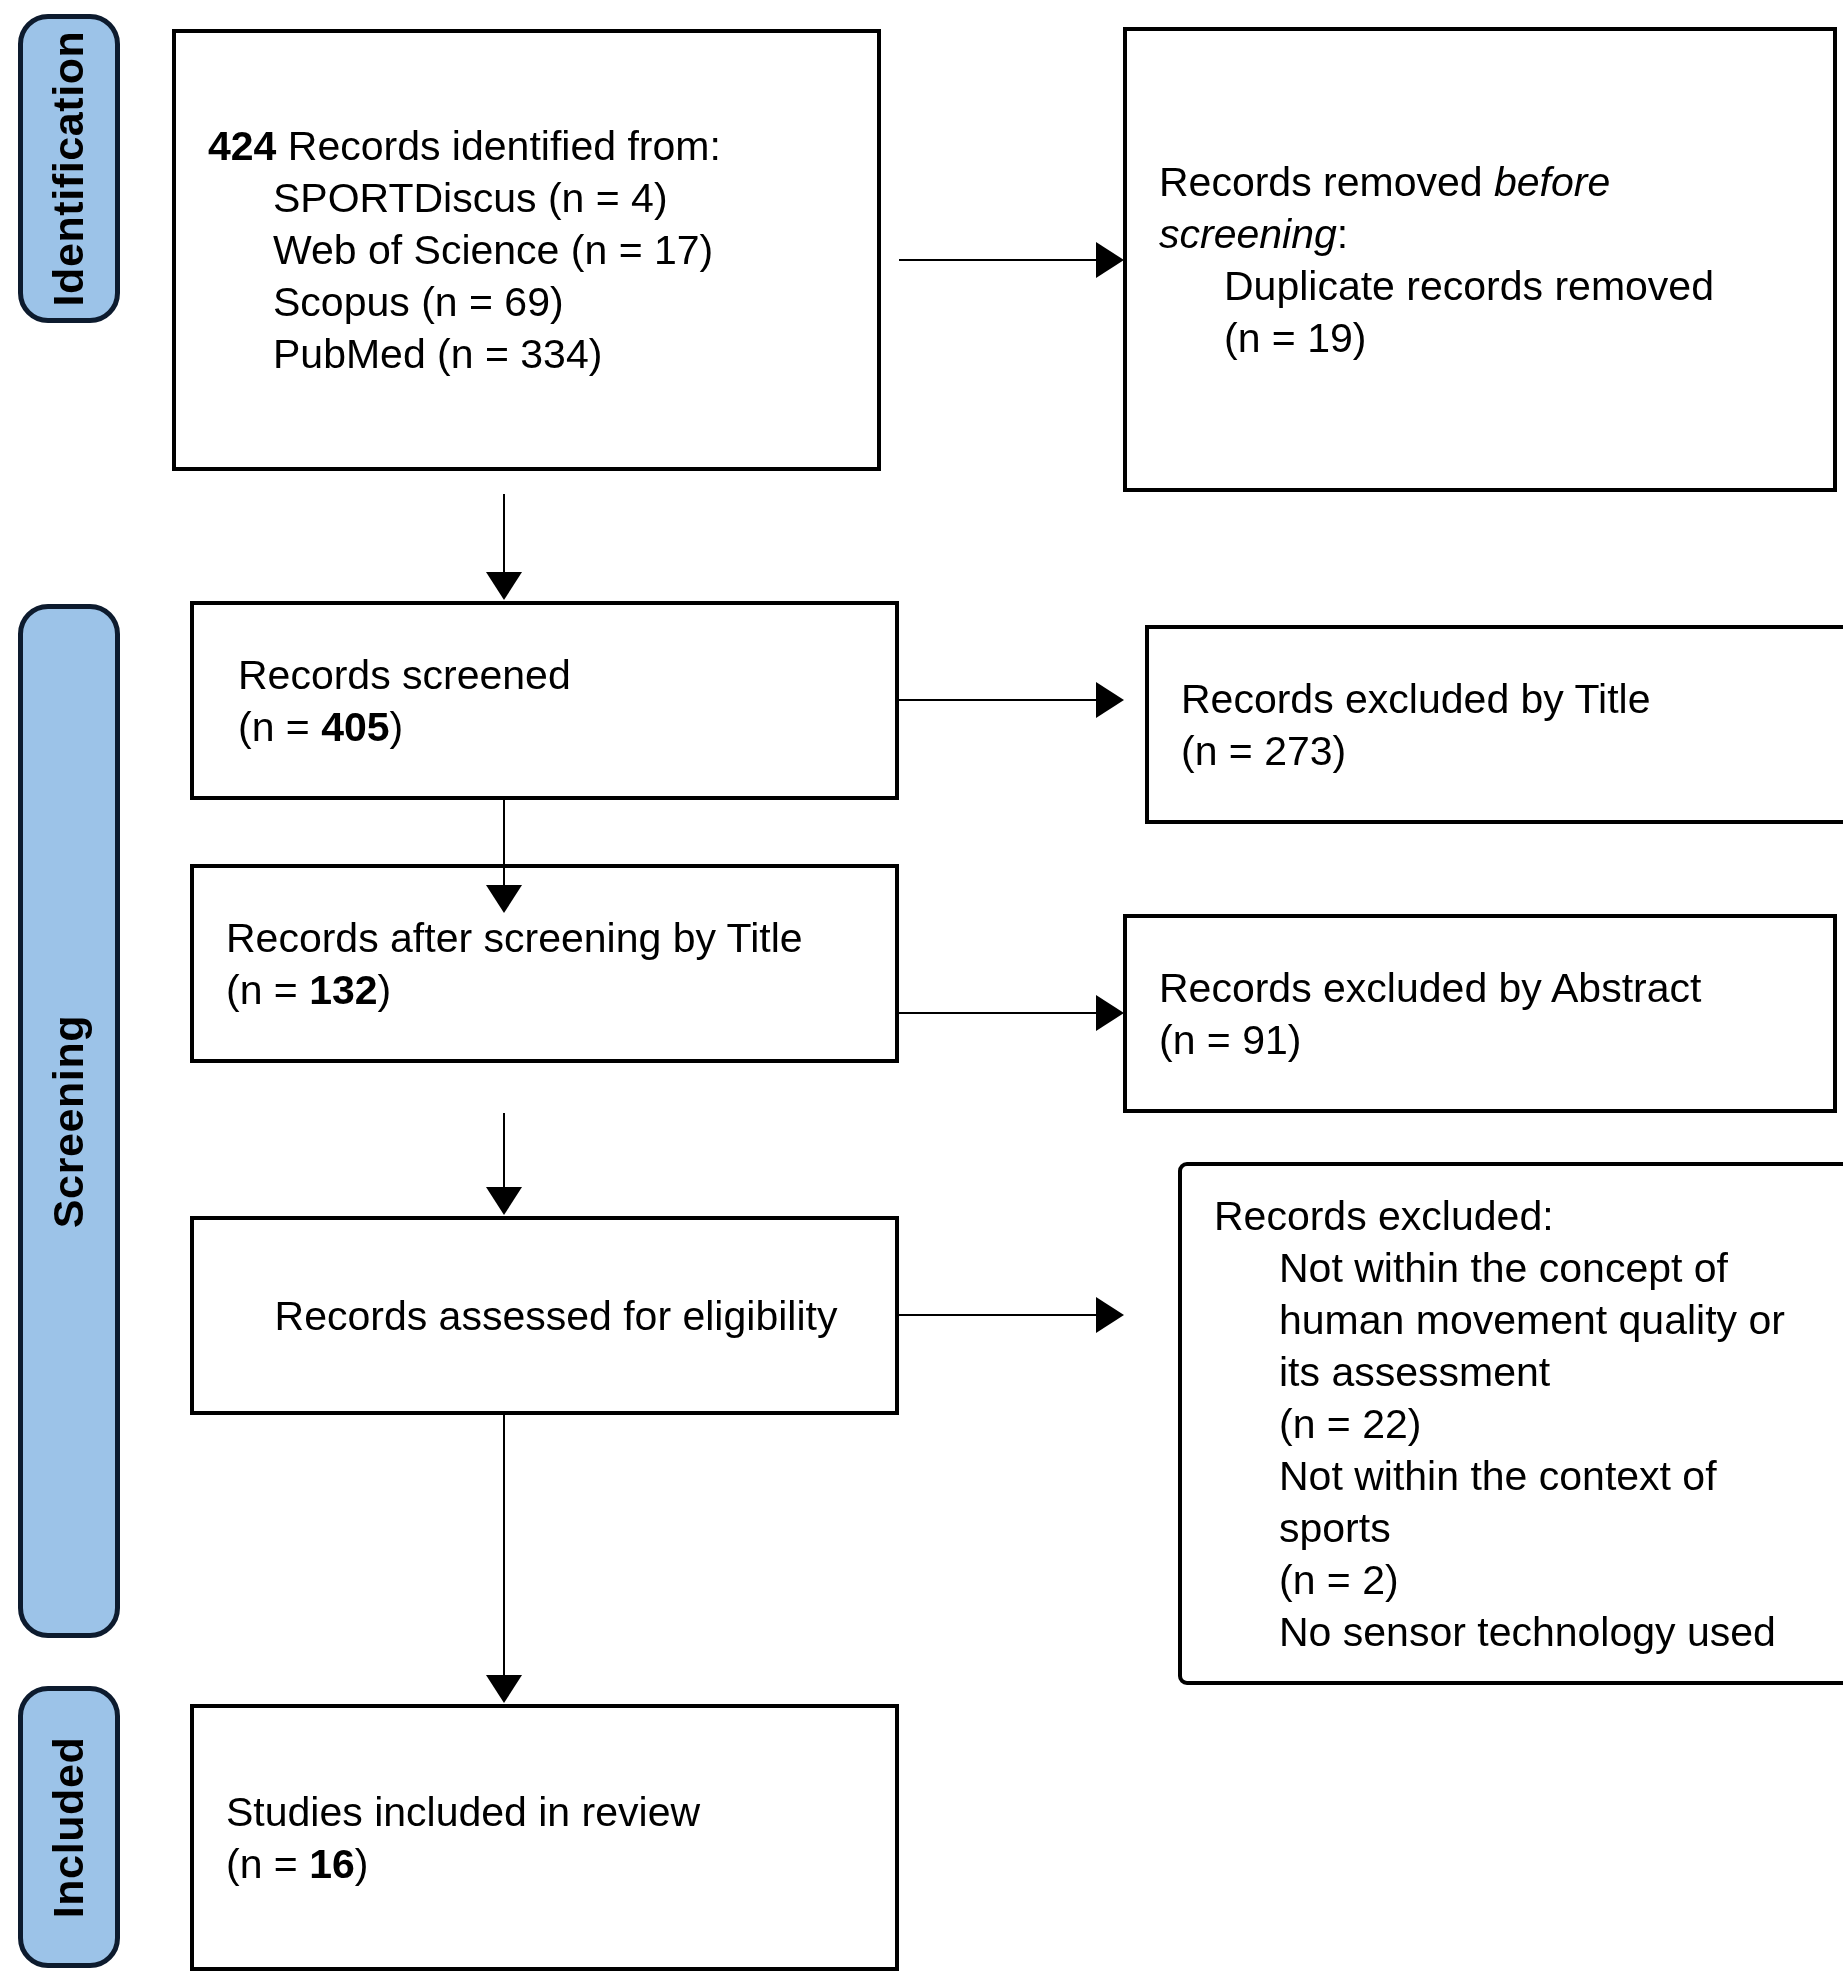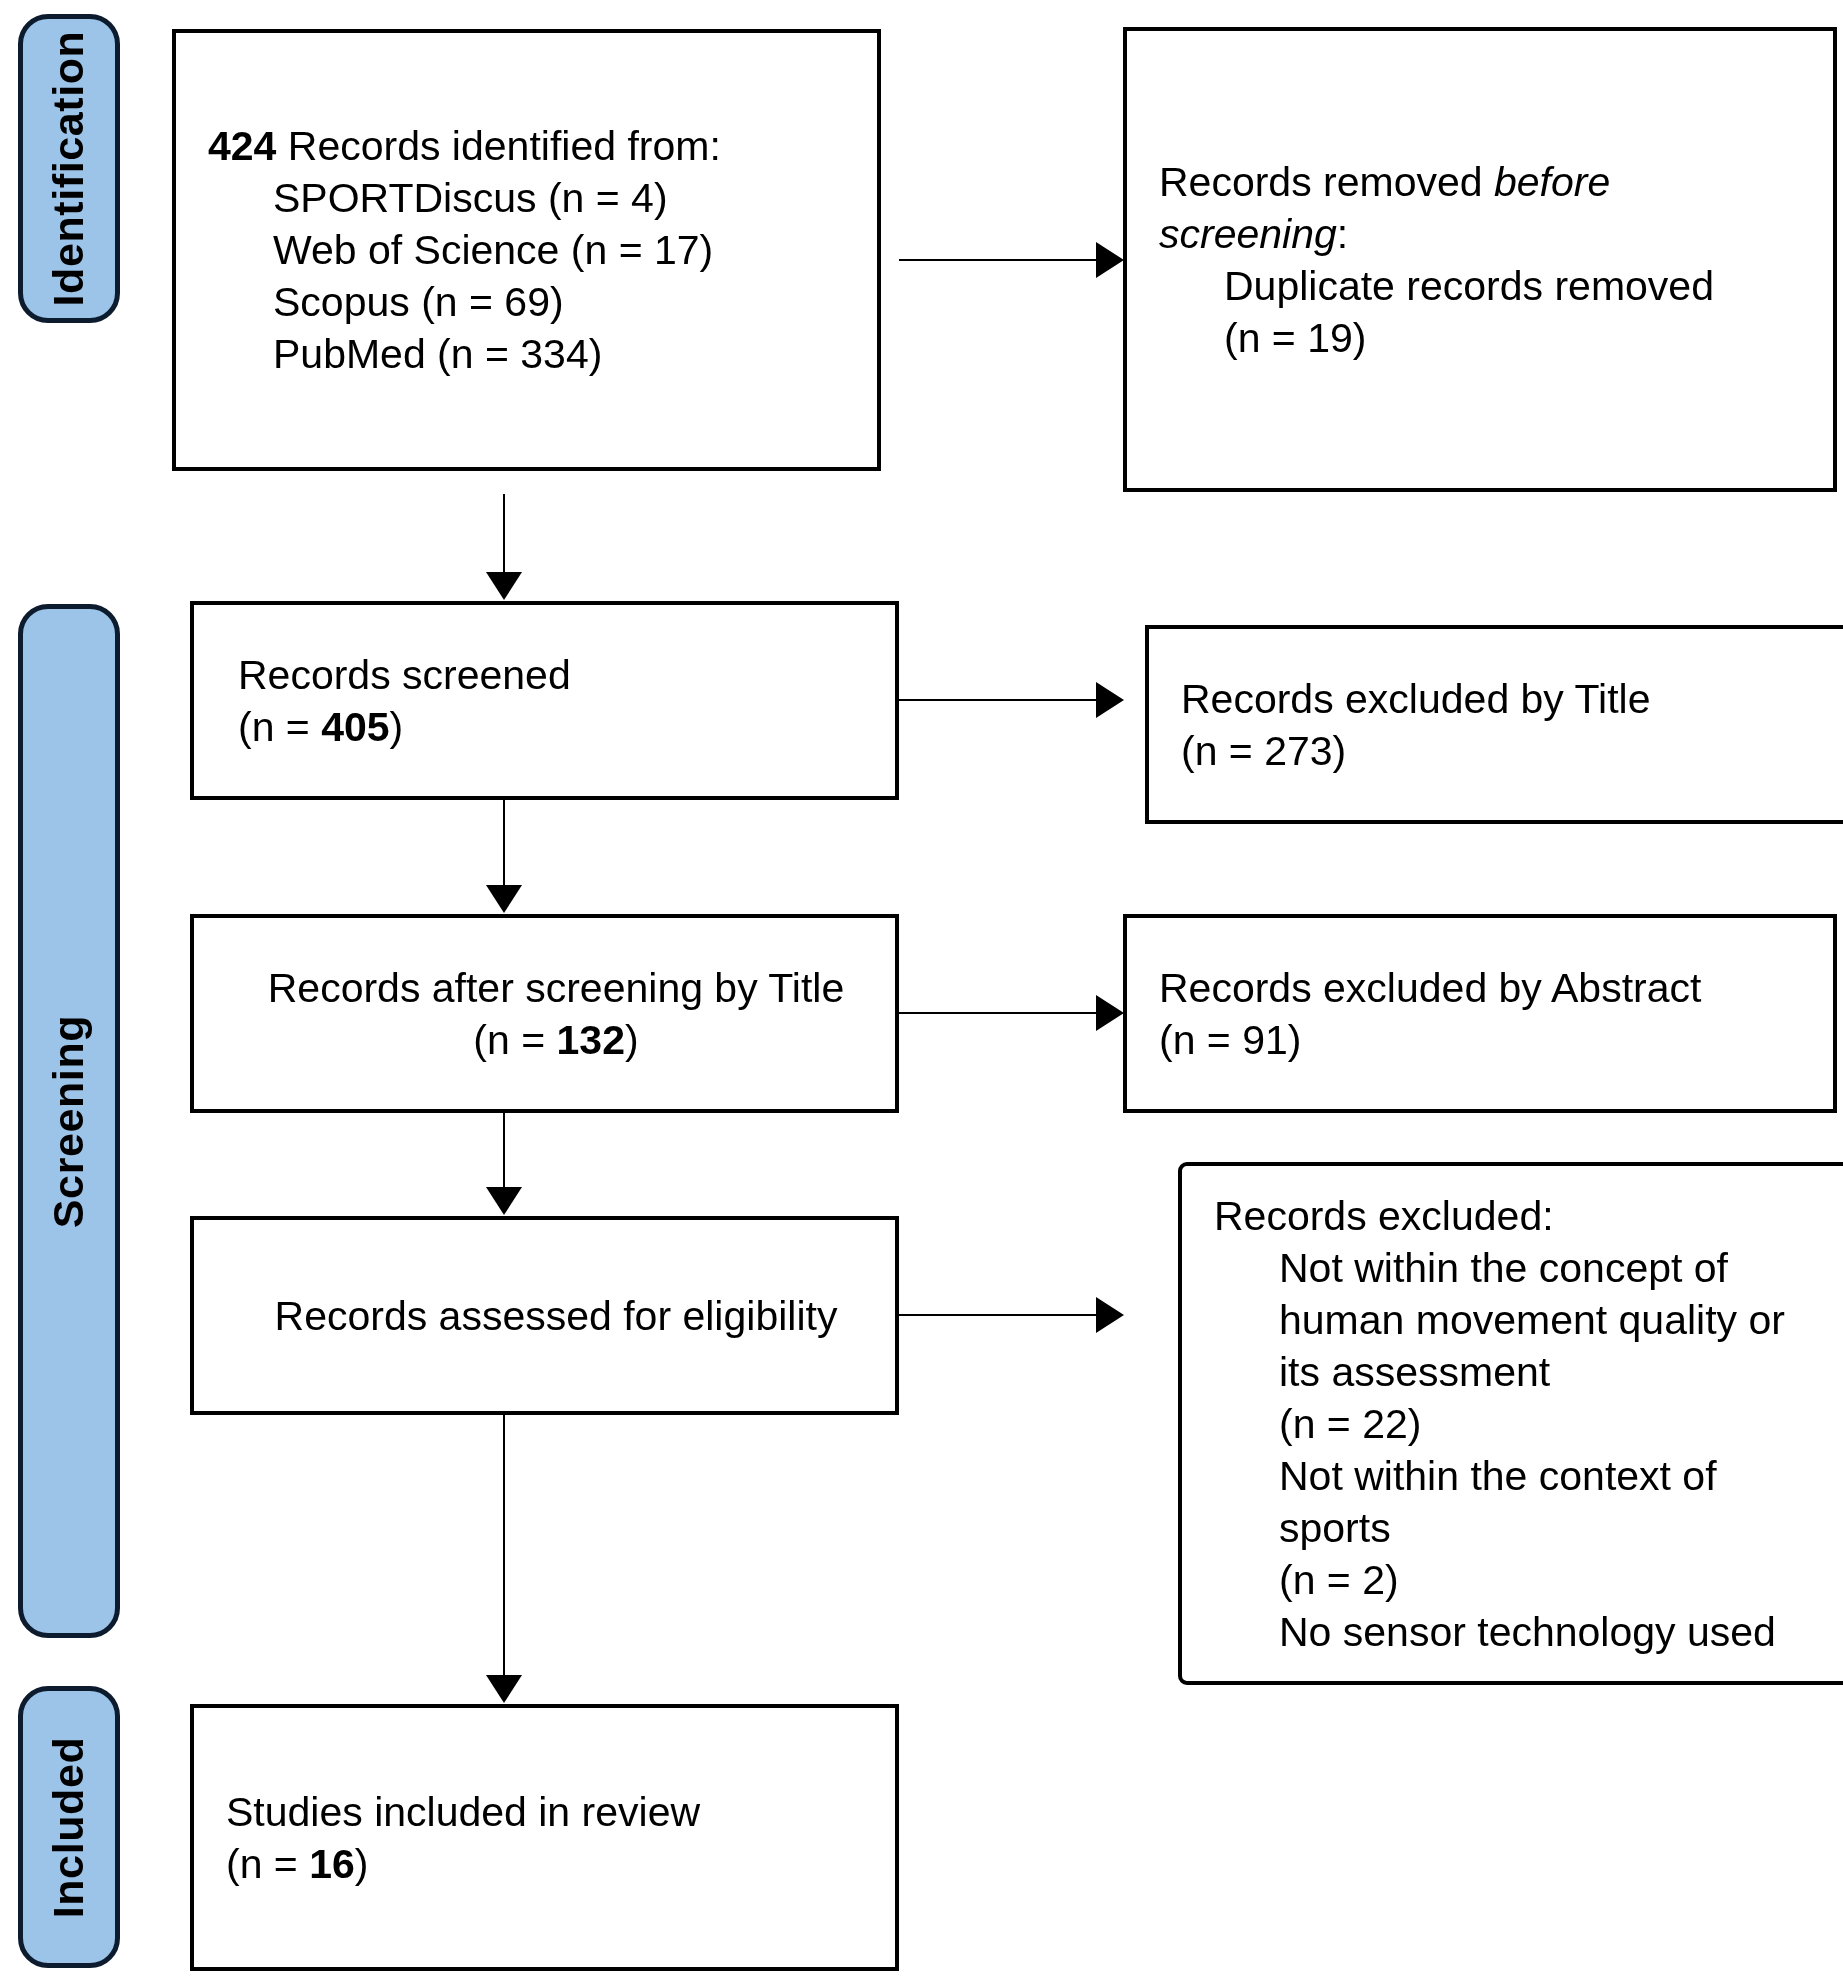--- a/index.html
+++ b/index.html
@@ -120,21 +120,21 @@
       </div>
   </div>
 
   <div class="flow-box" style="left:190px; top:601px; width:709px; height:199px;padding-left:12px;">
     <div class="box-text">
         <div class="line"><span>Records screened</span></div>
         <div class="line"><span>(n = </span><span class="b">405</span><span>)</span></div>
       </div>
   </div>
 
-  <div class="flow-box" style="left:190px; top:914px; width:709px; height:199px;text-align:center;">
+  <div class="flow-box" style="left:190px; top:864px; width:709px; height:199px;">
     <div class="box-text">
         <div class="line"><span>Records after screening by Title</span></div>
         <div class="line"><span>(n = </span><span class="b">132</span><span>)</span></div>
       </div>
   </div>
 
   <div class="flow-box" style="left:190px; top:1216px; width:709px; height:199px;text-align:center;">
     <div class="box-text">
         <div class="line"><span>Records assessed for eligibility</span></div>
       </div>

